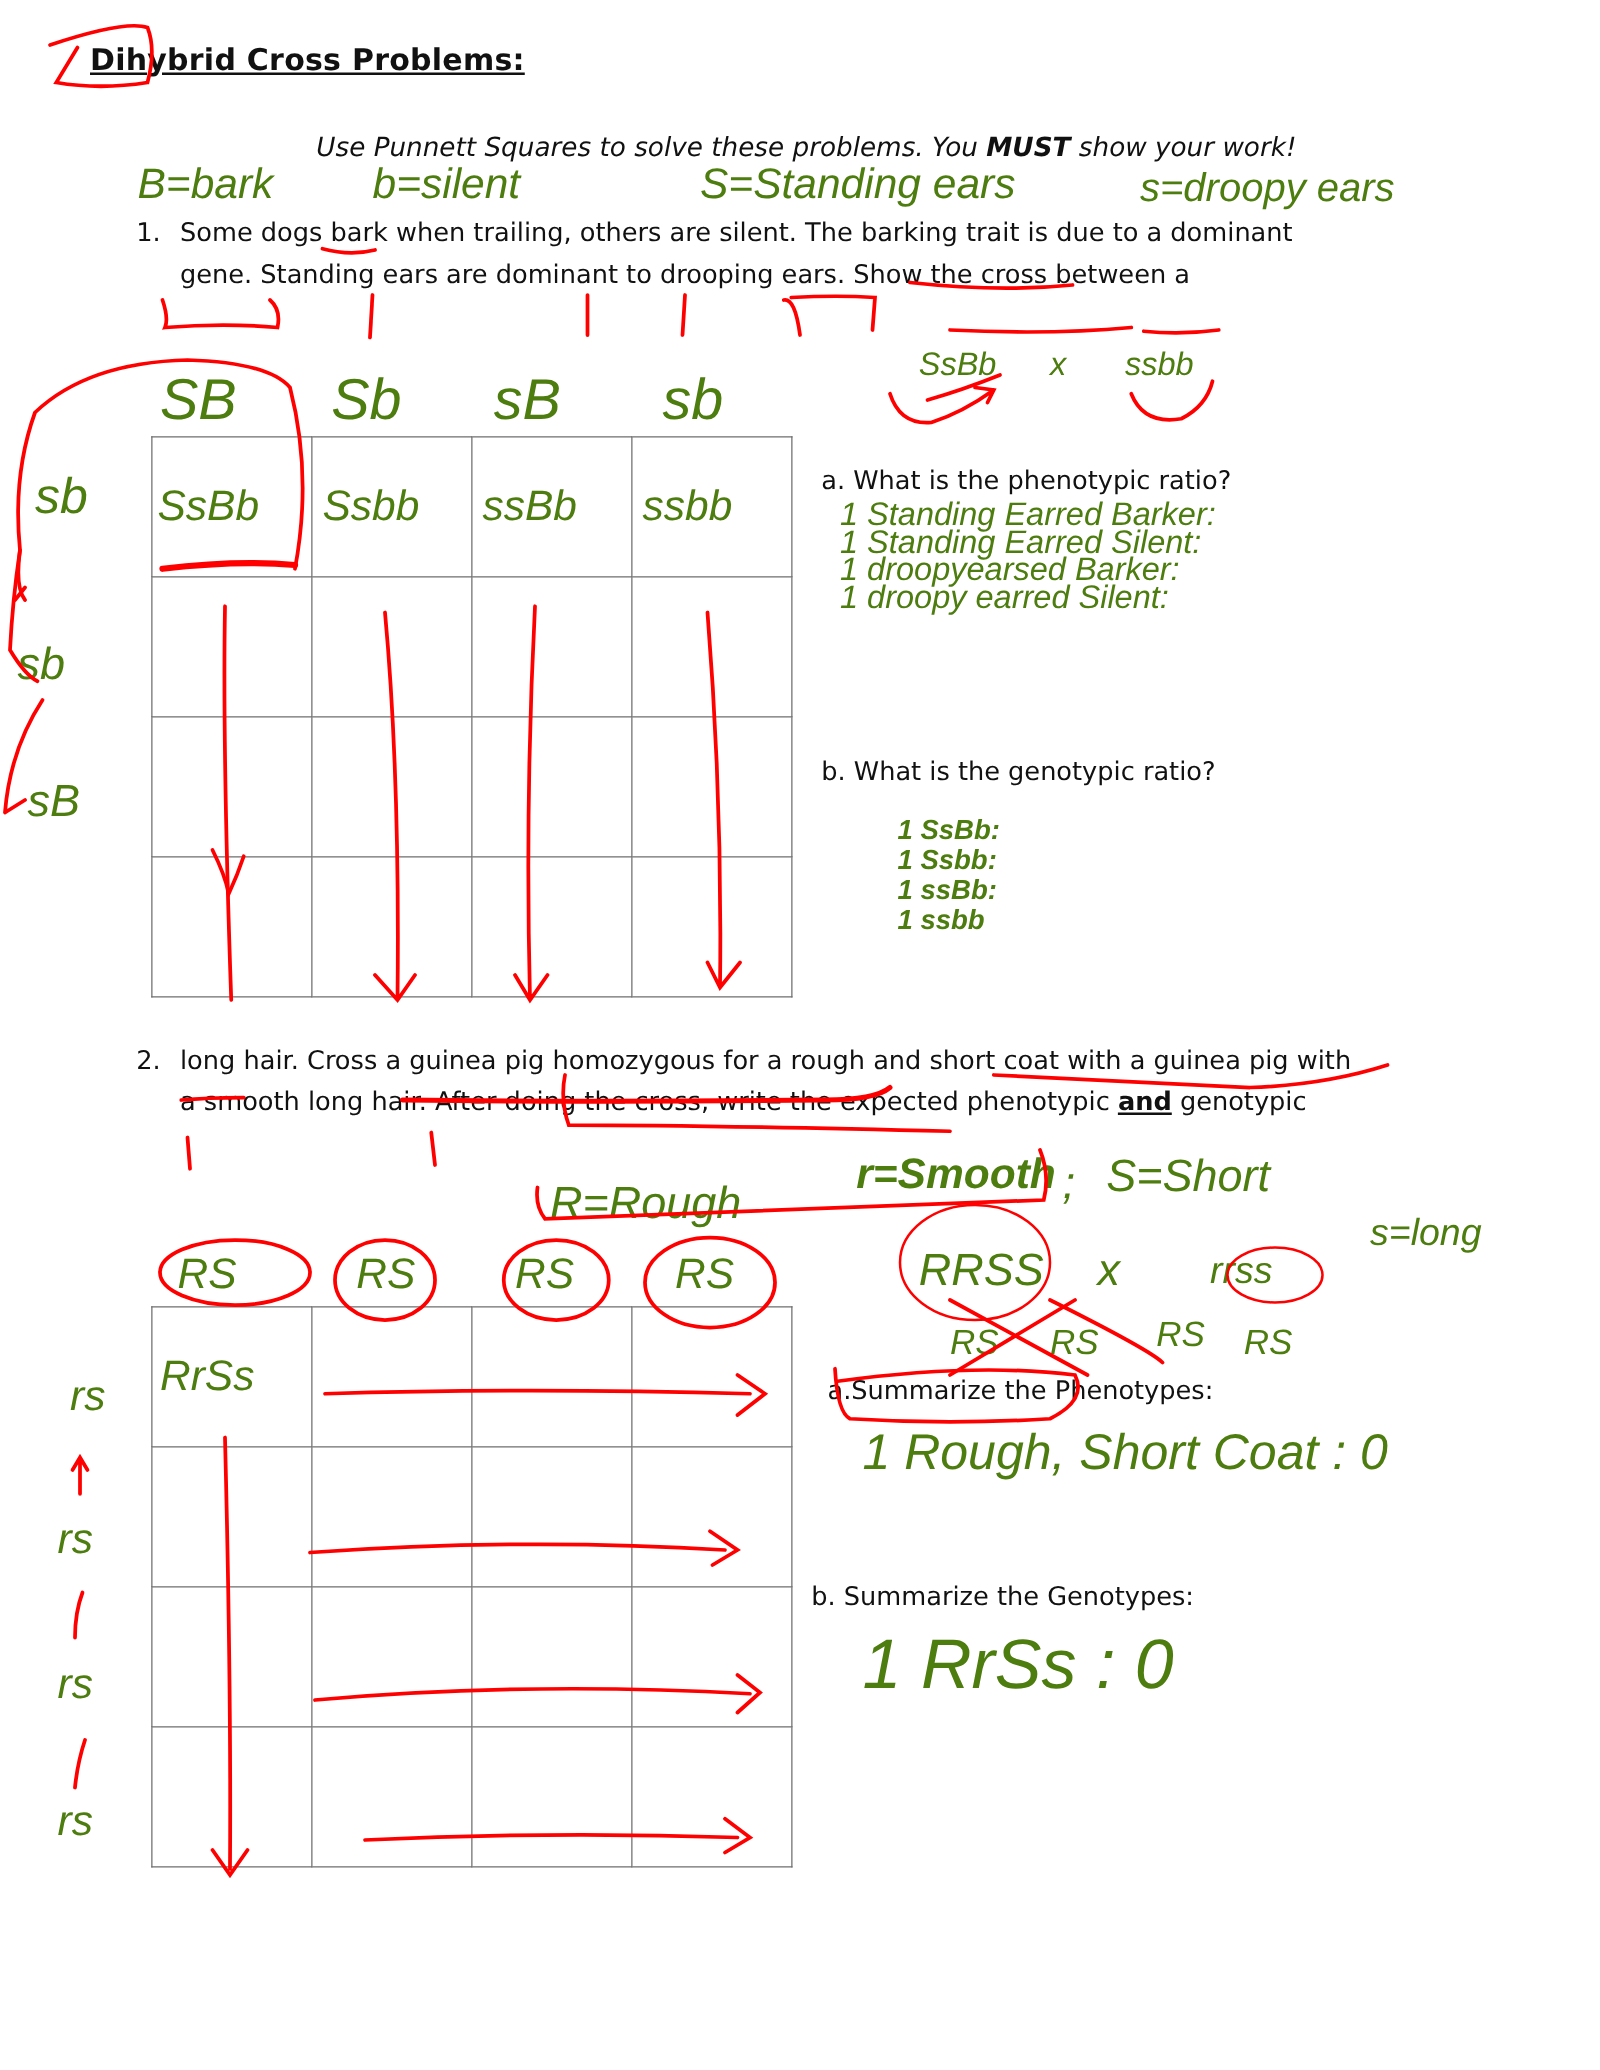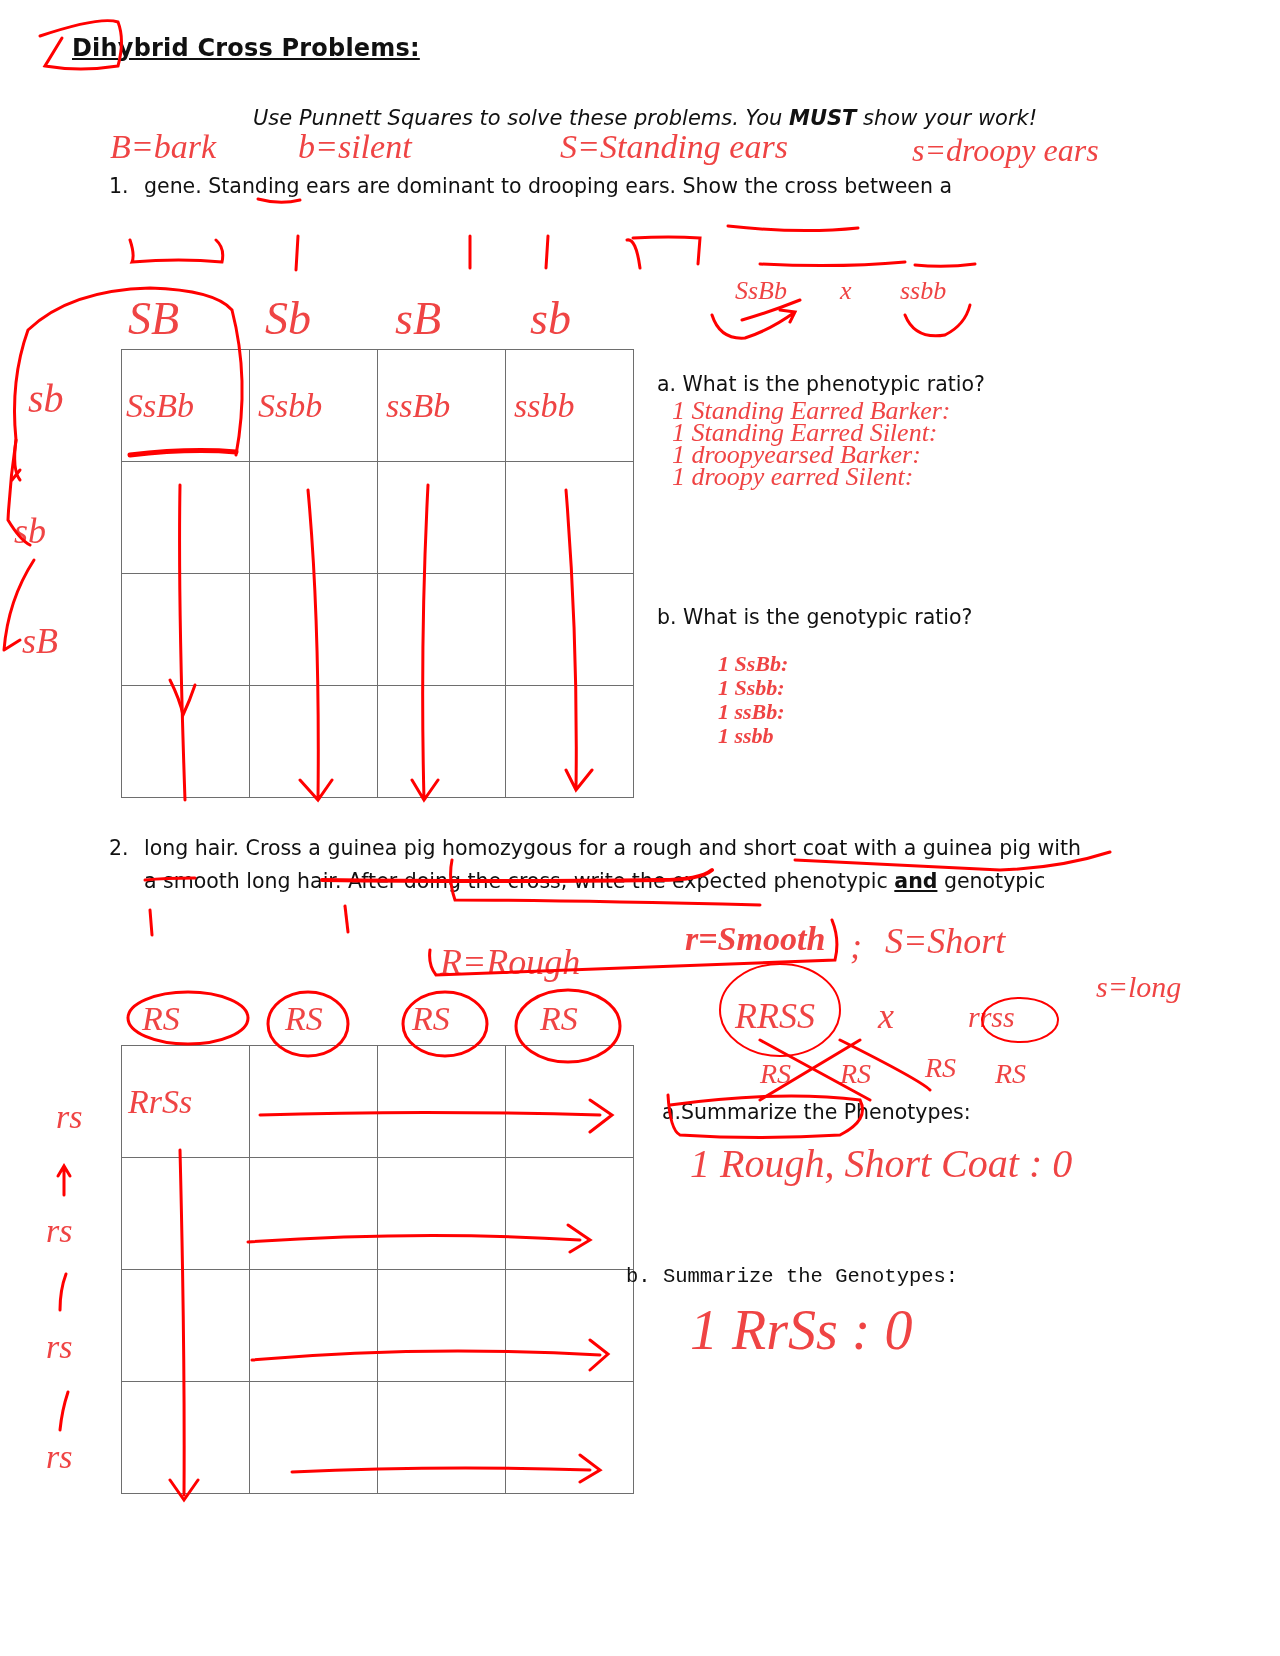--- a/index.html
+++ b/index.html
@@ -5,34 +5,35 @@
   html, body { margin:0; padding:0; background:#ffffff; }
   body { width:1280px; height:1656px; position:relative; overflow:hidden;
          font-family:"DejaVu Sans", sans-serif; color:#111; }
   .abs { position:absolute; }
   .title { left:72px; top:34px; font-size:24px; font-weight:bold; text-decoration:underline; letter-spacing:0.2px; }
   .instr { left:205px; top:106px; font-size:21px; font-style:italic;margin-left:48px; }
   .instr b { font-weight:bold; }
   .q { font-size:20.5px; line-height:33px; }
   .q .num { position:absolute; left:-35px; top:0; }
   .sub { font-size:20.5px; }
-  .ink { color:#ef4444; font-family:Liberation Serif, serif; font-style:italic; white-space:nowrap; }
+  .ink { color:#4d7c0f; font-family:Liberation Sans, sans-serif; font-style:italic; white-space:nowrap; }
   table.punnett { position:absolute; border-collapse:collapse; }
   table.punnett td { border:1.5px solid #6e6e6e; width:127px; height:111px; padding:0; vertical-align:middle; }
   .ul { text-decoration:underline; }
   svg.overlay { position:absolute; left:0; top:0; pointer-events:none; }
 </style>
 </head>
 <body>
 
 <div class="abs title">Dihybrid Cross Problems:</div>
 <div class="abs instr"><span>Use Punnett Squares to solve these problems.  You </span><b>MUST</b><span> show your work!</span></div>
 
 <div class="abs q" style="left:144px; top:170px;">
   <span class="num">1.</span>
+  <div>Some dogs bark when trailing, others are silent.  The barking trait is due to a dominant</div>
   <div>gene.  Standing ears are dominant to drooping ears.  Show the cross between a</div>
 </div>
 
 <div class="abs ink" style="left:110px; top:128px; font-size:34px;">B=bark</div>
 <div class="abs ink" style="left:298px; top:128px; font-size:34px;">b=silent</div>
 <div class="abs ink" style="left:560px; top:128px; font-size:34px;">S=Standing ears</div>
 <div class="abs ink" style="left:912px; top:132px; font-size:32px;">s=droopy ears</div>
 
 <div class="abs ink" style="left:735px; top:276px; font-size:26px;">SsBb</div>
 <div class="abs ink" style="left:840px; top:276px; font-size:26px;">x</div>
@@ -146,21 +147,21 @@
         <td></td>
         <td></td>
         <td></td>
         <td></td>
       </tr>
 </tbody>
   </table>
 
 <div class="abs sub" style="left:662px; top:1100px;">a.Summarize the Phenotypes:</div>
 <div class="abs ink" style="left:690px; top:1140px; font-size:40px;">1 Rough, Short Coat : 0</div>
-<div class="abs sub" style="left:626px; top:1265px;font-family:Liberation Mono, monospace;">b. Summarize the Genotypes:</div>
+<div class="abs sub" style="left:649px; top:1265px;">b. Summarize the Genotypes:</div>
 <div class="abs ink" style="left:690px; top:1298px; font-size:56px;">1 RrSs : 0</div>
 
 <svg class="overlay" width="1280" height="1656" fill="none" stroke="#ff0000" stroke-linecap="round" stroke-width="3">
 
   <path d="M62 38 L45 66 Q80 72 118 66 Q125 40 118 22 Q100 16 40 36"></path>
 
   <path d="M258 199 Q280 205 300 200"></path>
   <path d="M728 226 Q800 234 858 228"></path>
   <path d="M760 264 Q840 268 905 262"></path>
   <path d="M915 265 Q945 268 975 264"></path>

